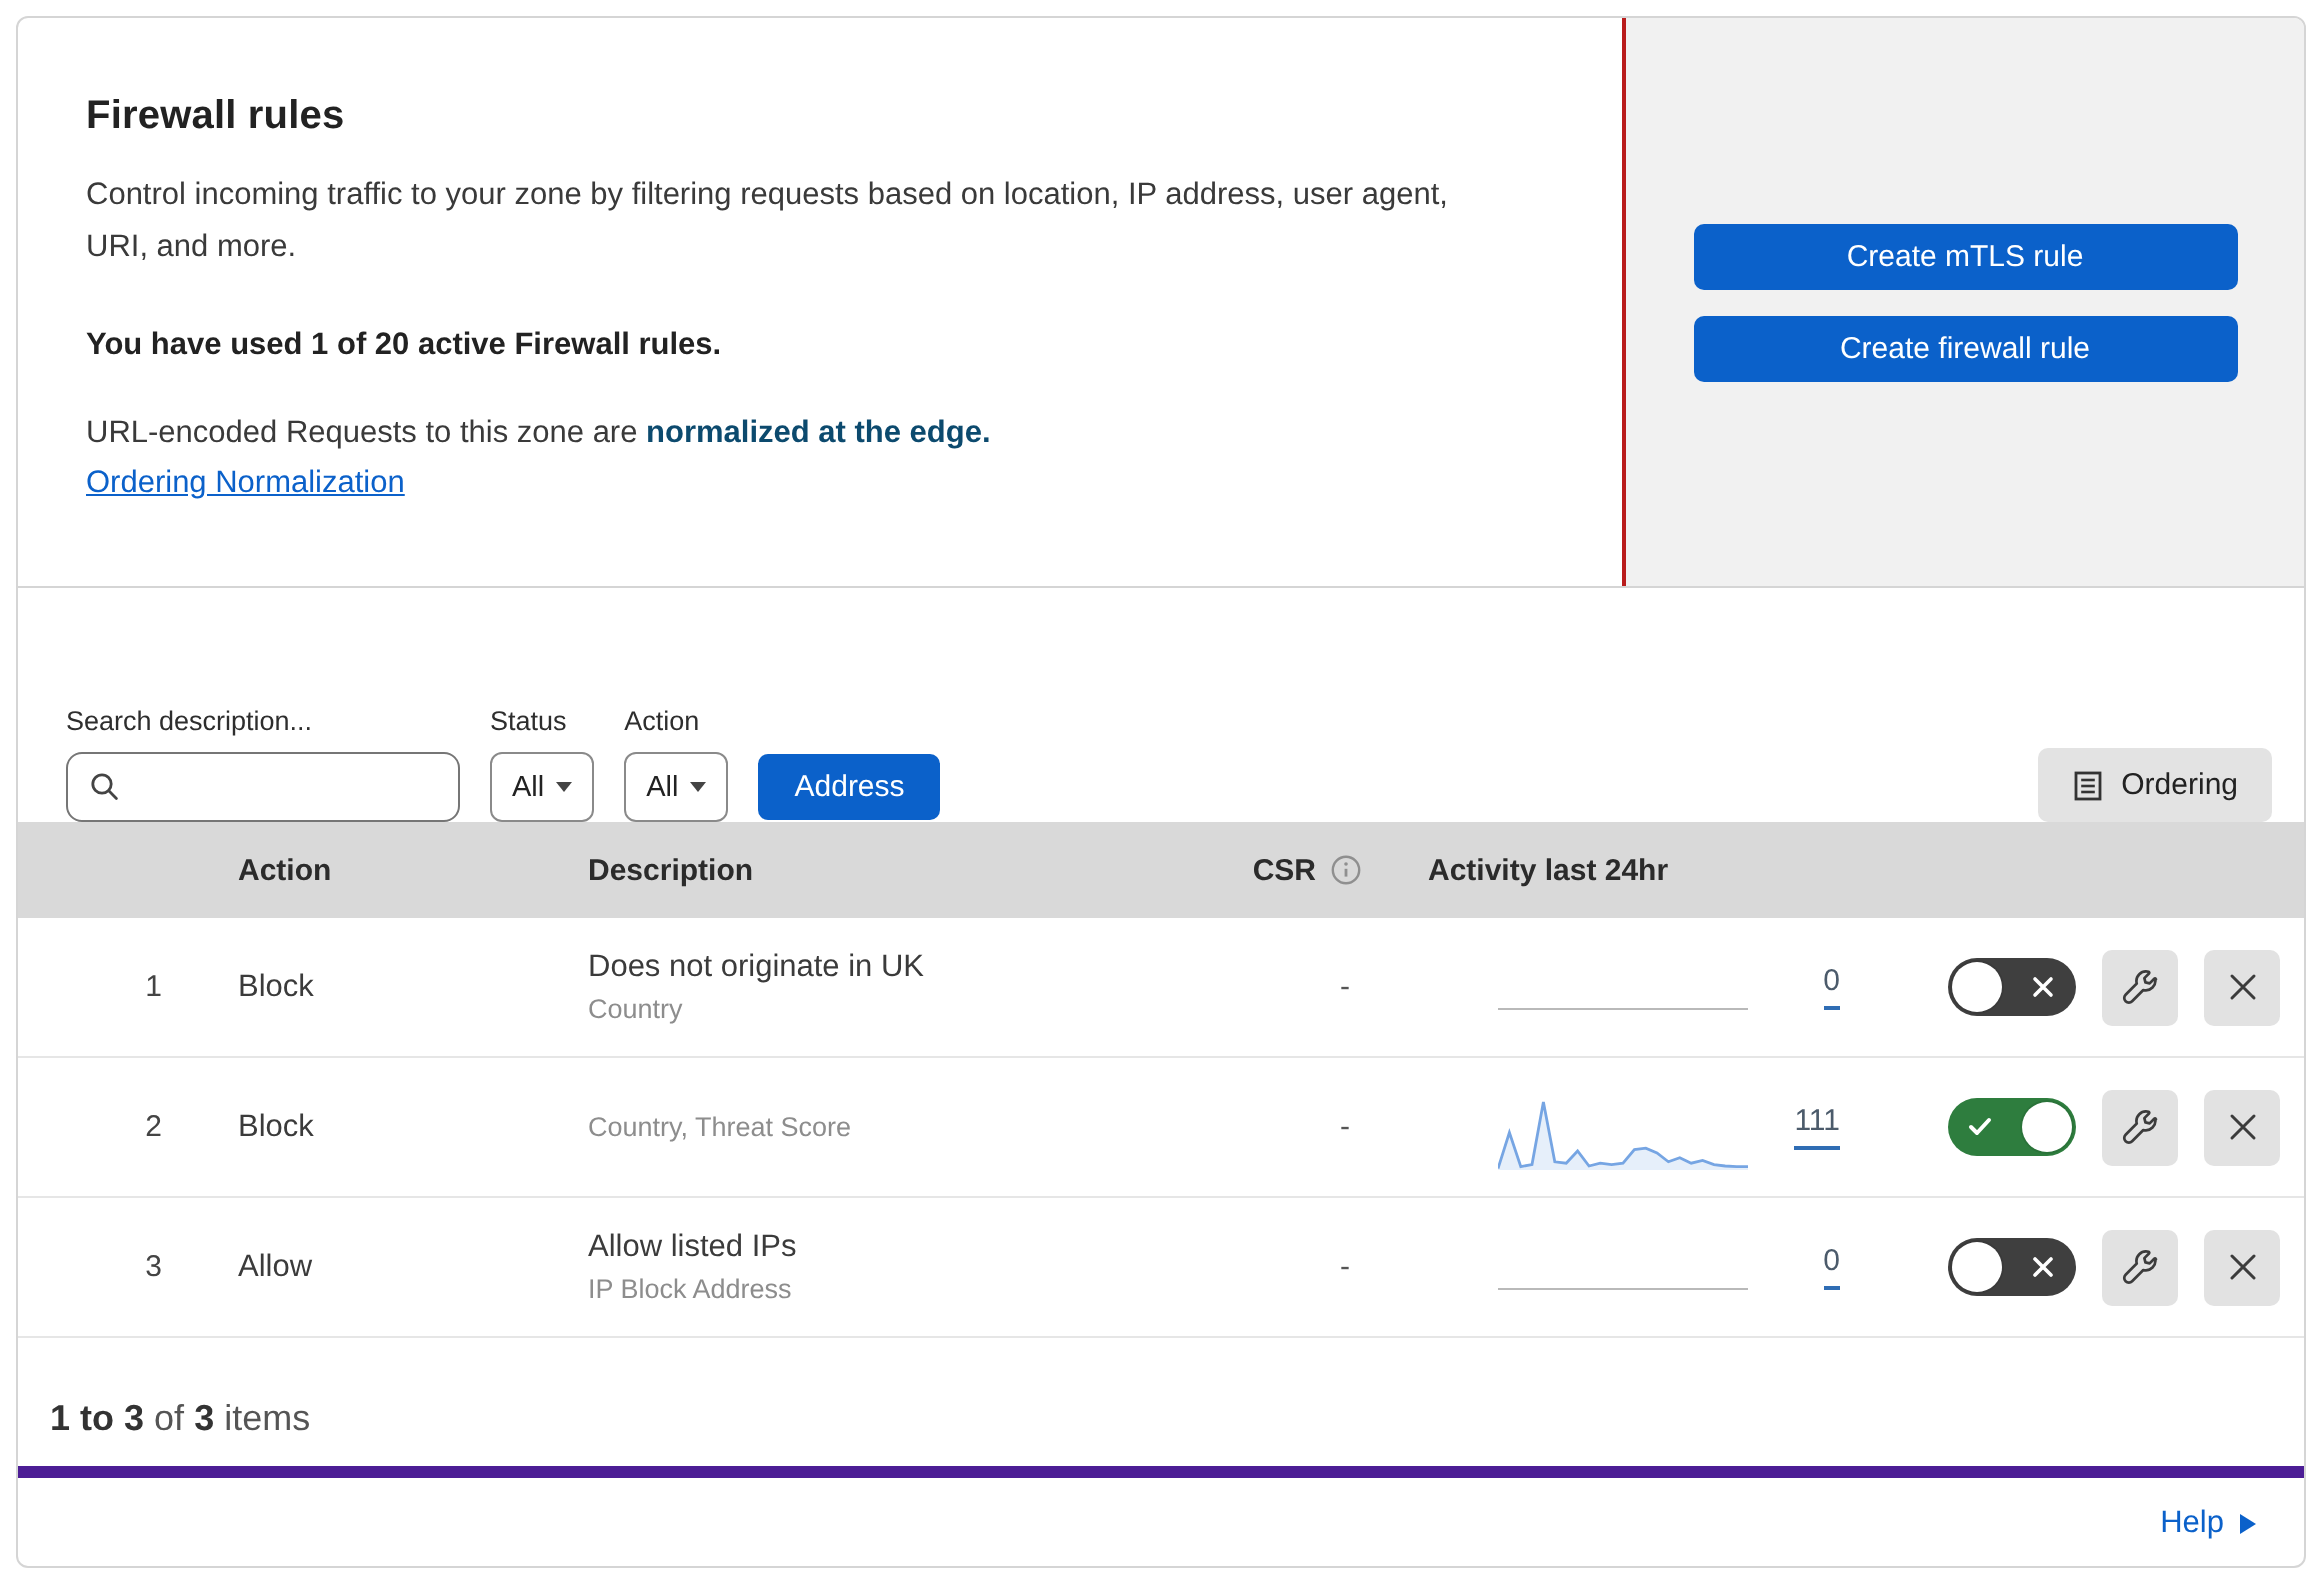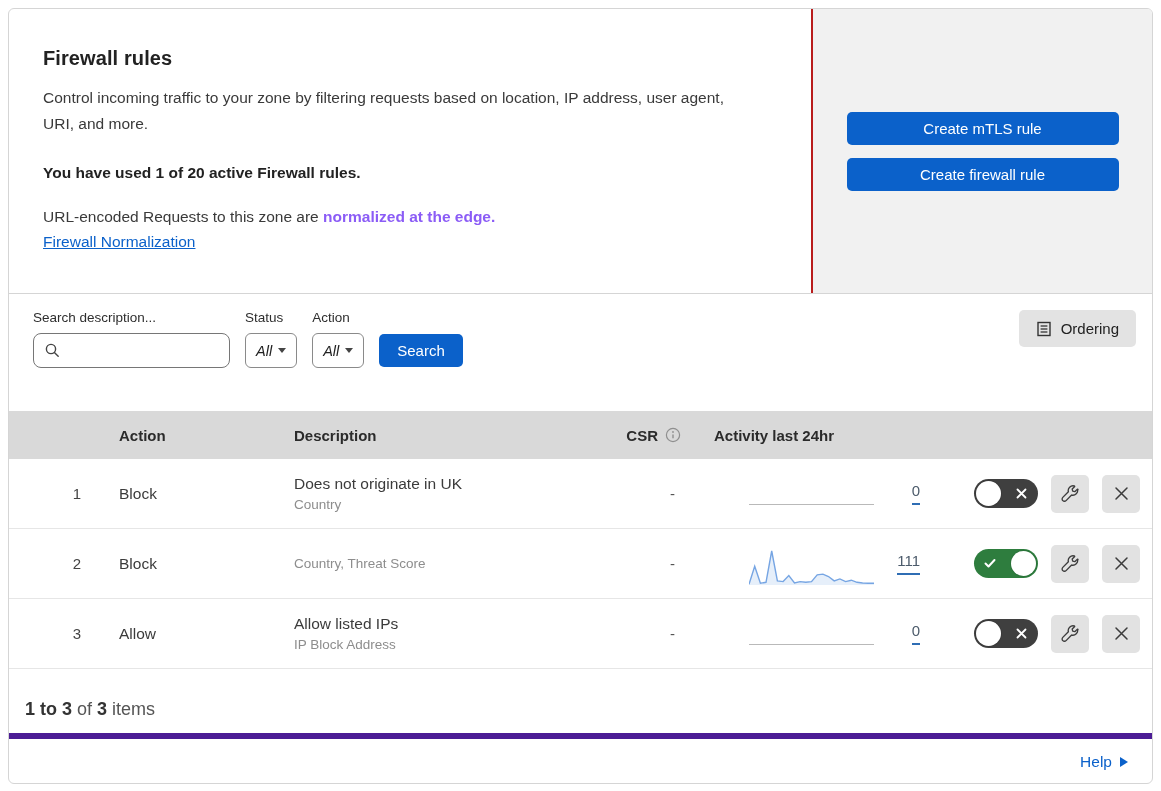--- a/index.html
+++ b/index.html
@@ -19,57 +19,57 @@
     overflow:hidden;
   }
 
   
   .header-row { display:flex; height:285px; border-bottom:1px solid #d5d5d5; }
   .header-left { width:804px; padding:38px 40px 0 34px; border-right:2px solid #b91c1c; }
   .page-title { font-size:20px; font-weight:600; color:#222; letter-spacing:.1px; }
   .desc { margin-top:15px; font-size:15.5px; line-height:1.68; color:#3a3a3a; max-width:700px; }
   .usage { margin-top:27px; font-size:15.5px; font-weight:700; color:#222; }
   .norm { margin-top:26px; font-size:15.5px; color:#3a3a3a; }
-  .norm b { color:#8b5cf6; }
+  .norm b { color:#0c4a6e; }
   .cfg-link { display:inline-block; margin-top:7px; font-size:15.5px; color:#0b61ca; text-decoration:underline; cursor:pointer; }
 
   .header-right {
     flex:1; background:#f1f1f1;
     padding-top:103px;
     display:flex; flex-direction:column; align-items:center; gap:13px;
   }
   .blue-btn {
     width:272px; height:33px;
     background:#0b61ca; color:#fff;
     border:none; border-radius:5px;
     font-size:15px; font-family:inherit;
     cursor:pointer;
   }
 
   
   .filter-row {
     height:117px; padding:16px 16px 0 24px;
-    display:flex; align-items:flex-start; justify-content:space-between;
+    display:flex; align-items:flex-end; justify-content:space-between;
   }
   .filter-left { display:flex; align-items:flex-end; gap:15px; }
   .fstack { display:flex; flex-direction:column; gap:8px; }
   .flabel { font-size:13.5px; color:#2e2e2e; }
   .search-wrap { position:relative; }
   .search-input {
     width:197px; height:35px;
     border:1px solid #767676; border-radius:8px;
     padding:0 10px 0 34px; font-size:14px; font-family:inherit;
     background:#fff; outline:none;
   }
   .search-glyph { position:absolute; left:11px; top:9px; }
   .mini-select {
     height:35px; padding:0 10px;
     background:#fff; border:1px solid #8a8a8a; border-radius:6px;
     display:flex; align-items:center; gap:6px;
-    font-size:14.5px; color:#222; font-family:inherit; cursor:pointer;font-style:italic;
+    font-size:14.5px; color:#222; font-family:inherit; cursor:pointer;
   }
   .caret { width:0; height:0; border-left:4.5px solid transparent; border-right:4.5px solid transparent; border-top:5.5px solid #444; }
   .search-btn {
     height:33px; padding:0 18px; margin-bottom:1px;
     background:#0b61ca; color:#fff; border:none; border-radius:5px;
     font-size:15px; font-family:inherit; cursor:pointer;
   }
   .ordering-btn {
     height:37px; padding:0 17px;
     background:#e3e3e3; color:#222;
@@ -129,21 +129,21 @@
 <body>
 
 <div class="card">
 
   <div class="header-row">
     <div class="header-left">
       <div class="page-title">Firewall rules</div>
       <div class="desc">Control incoming traffic to your zone by filtering requests based on location, IP address, user agent, URI, and more.</div>
       <div class="usage">You have used 1 of 20 active Firewall rules.</div>
       <div class="norm"><span>URL-encoded Requests to this zone are </span><b>normalized at the edge.</b></div>
-      <span class="cfg-link">Firewall Normalization</span>
+      <span class="cfg-link">Ordering Normalization</span>
     </div>
     <div class="header-right">
       <button class="blue-btn">Create mTLS rule</button>
       <button class="blue-btn">Create firewall rule</button>
     </div>
   </div>
 
   <div class="filter-row">
     <div class="filter-left">
       <div class="fstack">
@@ -163,21 +163,21 @@
           <span class="caret"></span>
         </button>
       </div>
       <div class="fstack">
         <span class="flabel">Action</span>
         <button class="mini-select">
           <span>All</span>
           <span class="caret"></span>
         </button>
       </div>
-      <button class="search-btn">Search</button>
+      <button class="search-btn">Address</button>
     </div>
     <button class="ordering-btn">
       <svg width="16" height="16" viewBox="0 0 16 16">
           <rect x="2" y="1.5" width="12" height="13" fill="none" stroke="#333" stroke-width="1.4"></rect>
           <line x1="4.6" y1="5" x2="11.4" y2="5" stroke="#333" stroke-width="1.3"></line>
           <line x1="4.6" y1="8" x2="11.4" y2="8" stroke="#333" stroke-width="1.3"></line>
           <line x1="4.6" y1="11" x2="11.4" y2="11" stroke="#333" stroke-width="1.3"></line>
         </svg>
       <span>Ordering</span>
     </button>

